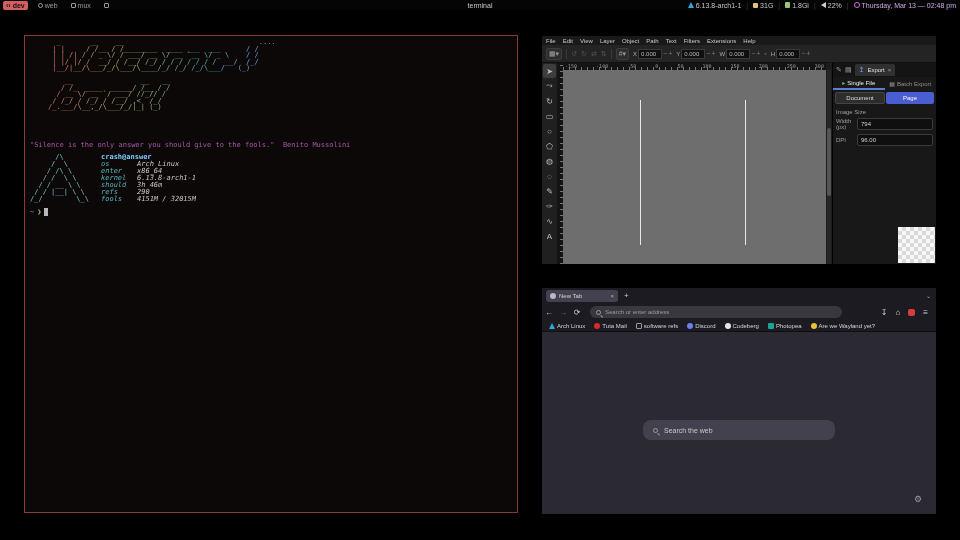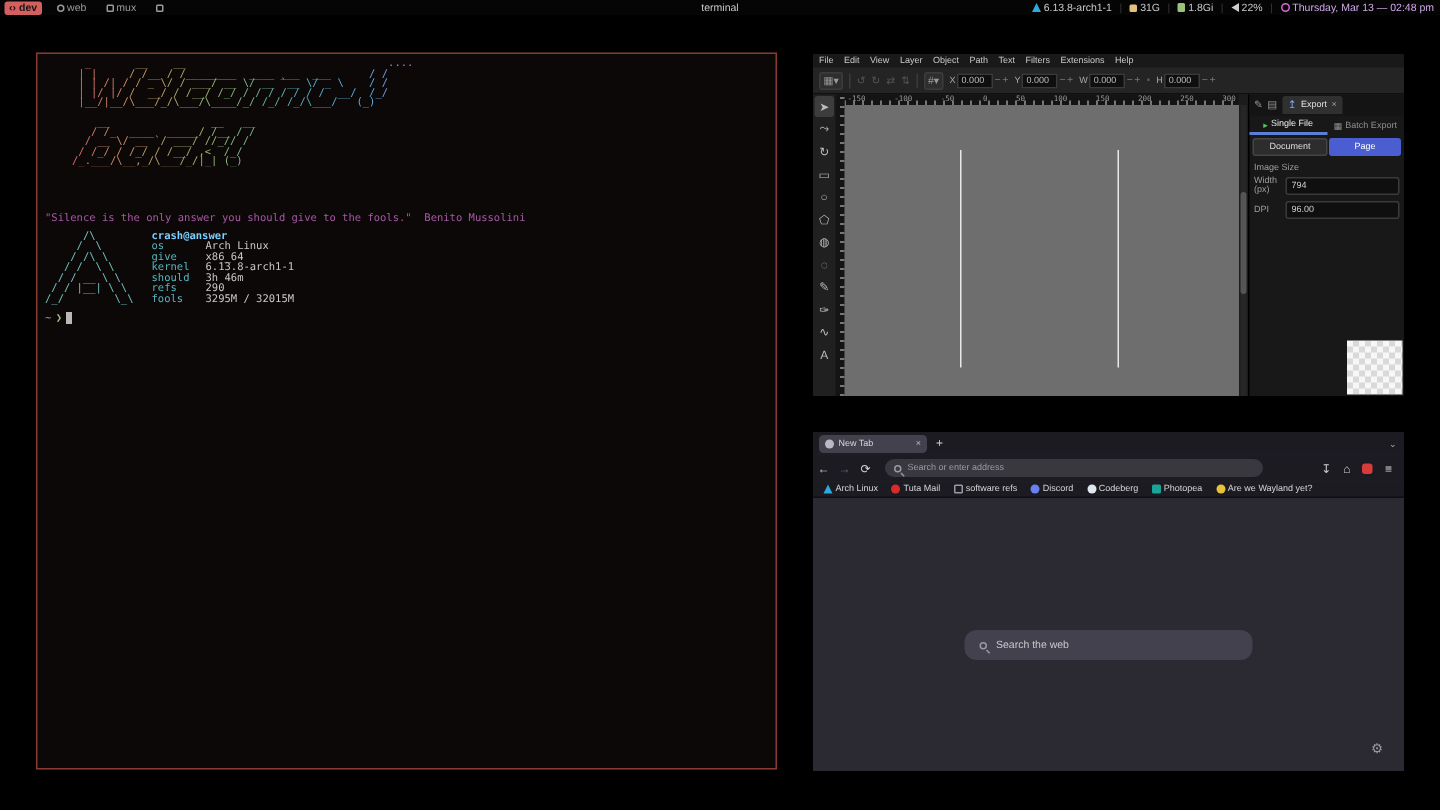--- a/index.html
+++ b/index.html
@@ -32,21 +32,21 @@
           font-family:"DejaVu Sans Mono", monospace; color:#c8c8c8; }
   .term pre { font-family:"DejaVu Sans Mono", monospace; }
   .t-art { position:absolute; left:23px; top:3px; font-size:7px; line-height:6.5px; white-space:pre;
            background:linear-gradient(90deg,#e06c75 0%,#d19a66 18%,#98c379 42%,#56b6c2 66%,#61afef 88%,#c678dd 100%);
            -webkit-background-clip:text; background-clip:text; color:transparent; }
   .t-quote { position:absolute; left:5px; top:105px; font-size:7px; color:#a558a5; white-space:pre; }
   .t-fetch { position:absolute; left:5px; top:118px; display:flex; gap:12px; }
   .t-logo { font-size:7px; line-height:7px; white-space:pre; color:#6fc3c3; }
   .t-info { font-size:7px; line-height:7px; }
   .t-user { color:#7dcfff; font-weight:bold; }
-  .t-row { display:flex; }
+  .t-row { display:flex;font-style:italic; }
   .t-key { color:#56b6c2; width:36px; }
   .t-val { color:#c8c8c8; }
   .t-prompt { position:absolute; left:5px; top:172px; font-size:7px; display:flex; align-items:center; gap:3px; }
   .p-path { color:#9a9a9a; } .p-sym { color:#98c379; }
   .cursor { display:inline-block; width:4px; height:8px; background:#b8b8b8; }
 
   
   .ink { position:absolute; left:542px; top:36px; width:394px; height:228px; background:#1c1c1c; }
   .ink-menubar { position:absolute; left:0; top:0; right:0; height:9px; background:#191919;
                  display:flex; gap:7px; align-items:center; padding-left:4px; font-size:6px; color:#c9c9c9; }
@@ -217,38 +217,38 @@
   / / __ \ \
  / / |__| \ \
 /_/        \_\</pre>
     <div class="t-info">
       <div class="t-user">crash@answer</div>
       <div class="t-row">
         <span class="t-key">os</span>
         <span class="t-val">Arch Linux</span>
       </div>
       <div class="t-row">
-        <span class="t-key">give</span>
+        <span class="t-key">enter</span>
         <span class="t-val">x86_64</span>
       </div>
       <div class="t-row">
         <span class="t-key">kernel</span>
         <span class="t-val">6.13.8-arch1-1</span>
       </div>
       <div class="t-row">
         <span class="t-key">should</span>
         <span class="t-val">3h 46m</span>
       </div>
       <div class="t-row">
         <span class="t-key">refs</span>
         <span class="t-val">290</span>
       </div>
       <div class="t-row">
         <span class="t-key">fools</span>
-        <span class="t-val">3295M / 32015M</span>
+        <span class="t-val">4151M / 32015M</span>
       </div>
     </div>
   </div>
   <div class="t-prompt">
     <span class="p-path">~</span>
     <span class="p-sym">❯</span>
     <span class="cursor"></span>
   </div>
 </div>
 

